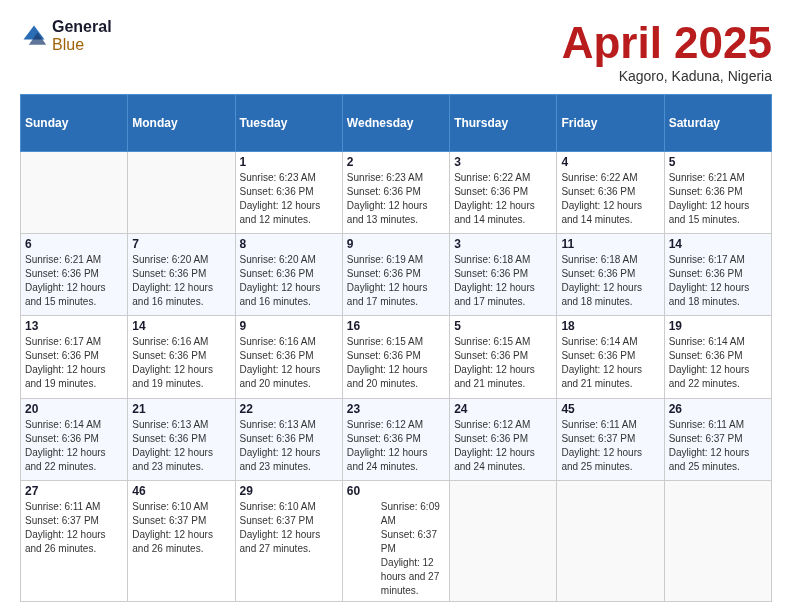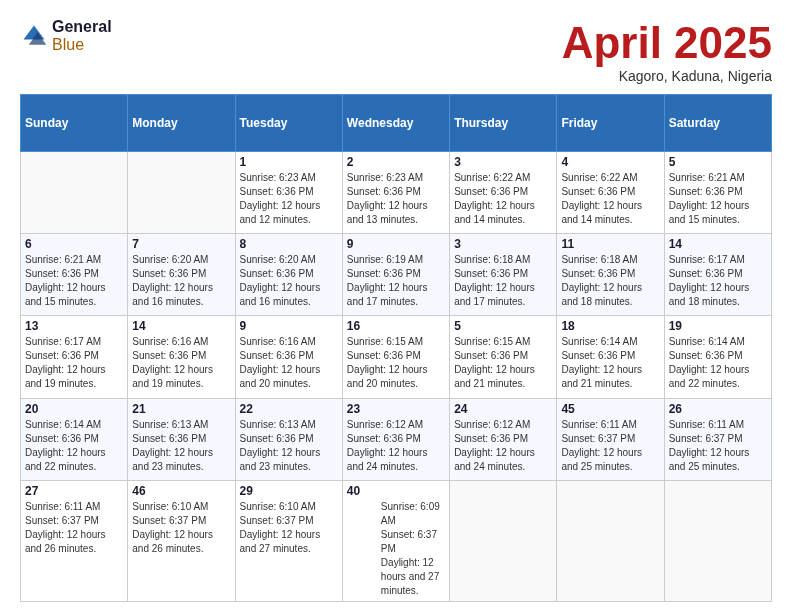--- a/index.html
+++ b/index.html
@@ -315,21 +315,21 @@
 Sunset: 6:37 PM
 Daylight: 12 hours and 26 minutes.</div>
           </td>
           <td>
             <div class="day-num">29</div>
             <div class="day-info" style="white-space: pre-line;">Sunrise: 6:10 AM
 Sunset: 6:37 PM
 Daylight: 12 hours and 27 minutes.</div>
           </td>
           <td>
-            <div class="day-num">40</div>
+            <div class="day-num">60</div>
             <div class="day-info" style="white-space: pre-line; margin-left: 34px;">Sunrise: 6:09 AM
 Sunset: 6:37 PM
 Daylight: 12 hours and 27 minutes.</div>
           </td>
           <td class="empty"></td>
           <td class="empty"></td>
           <td class="empty"></td>
         </tr>
       </tbody>
   </table>

